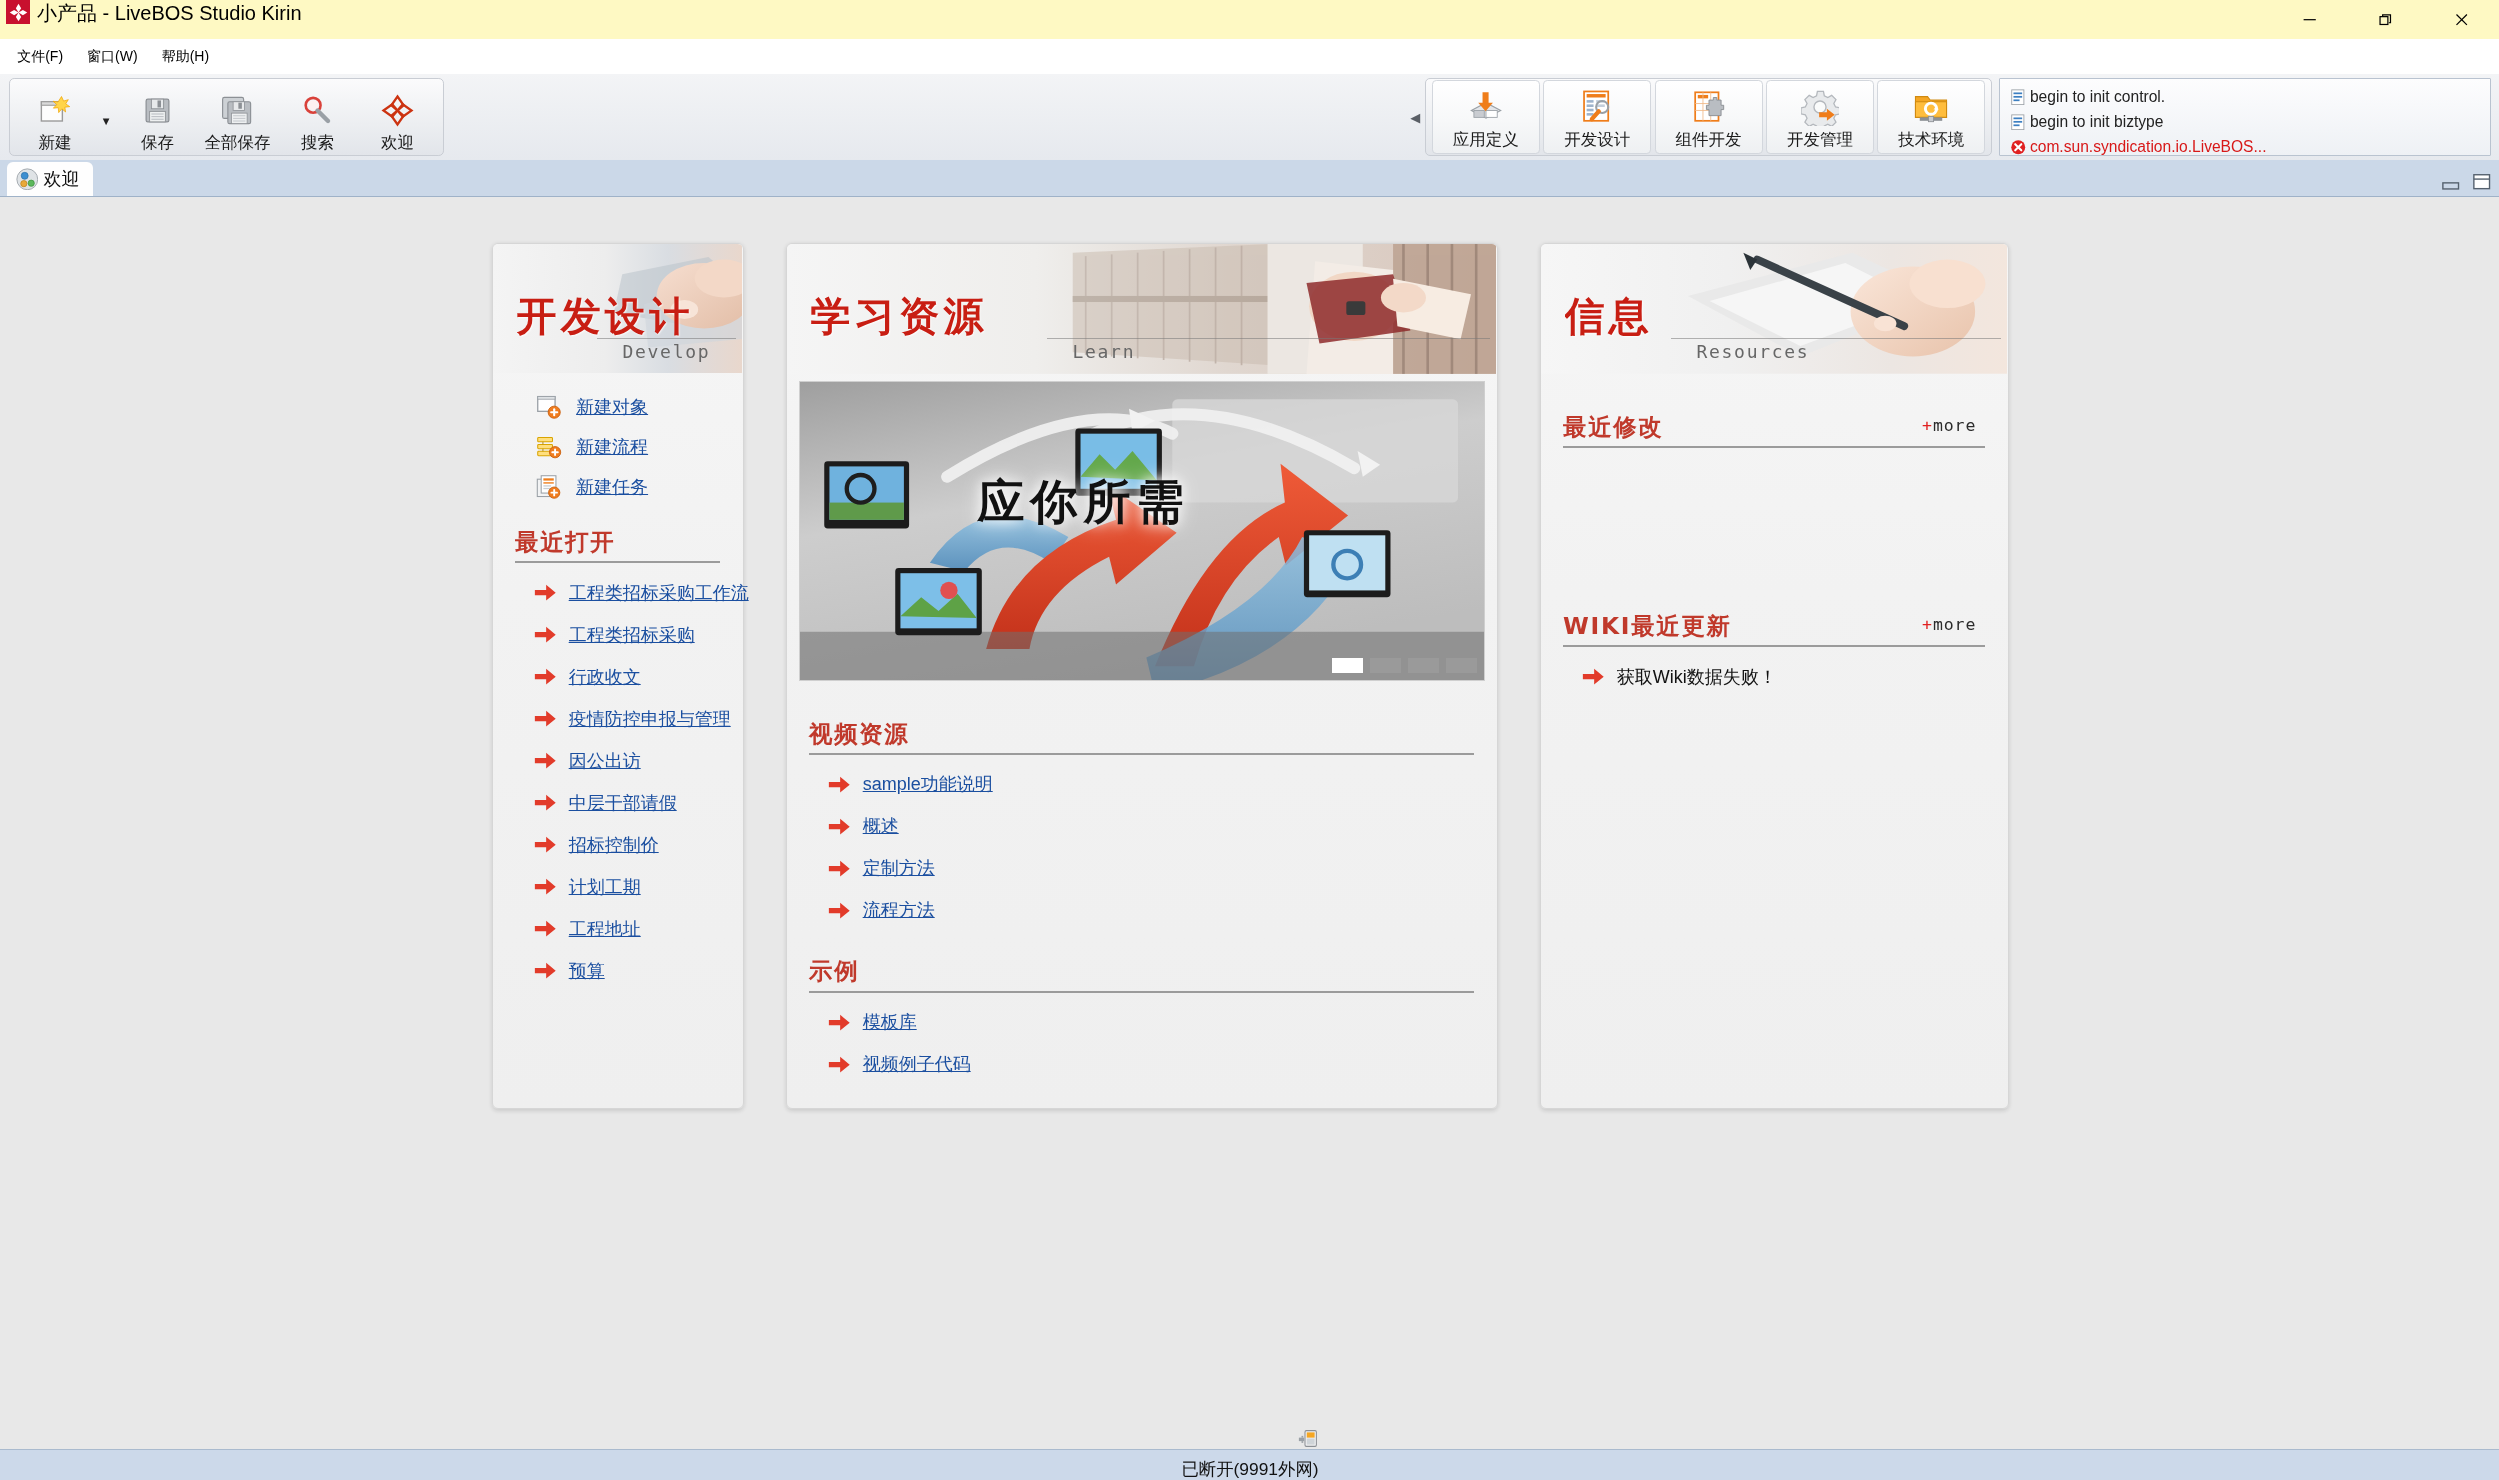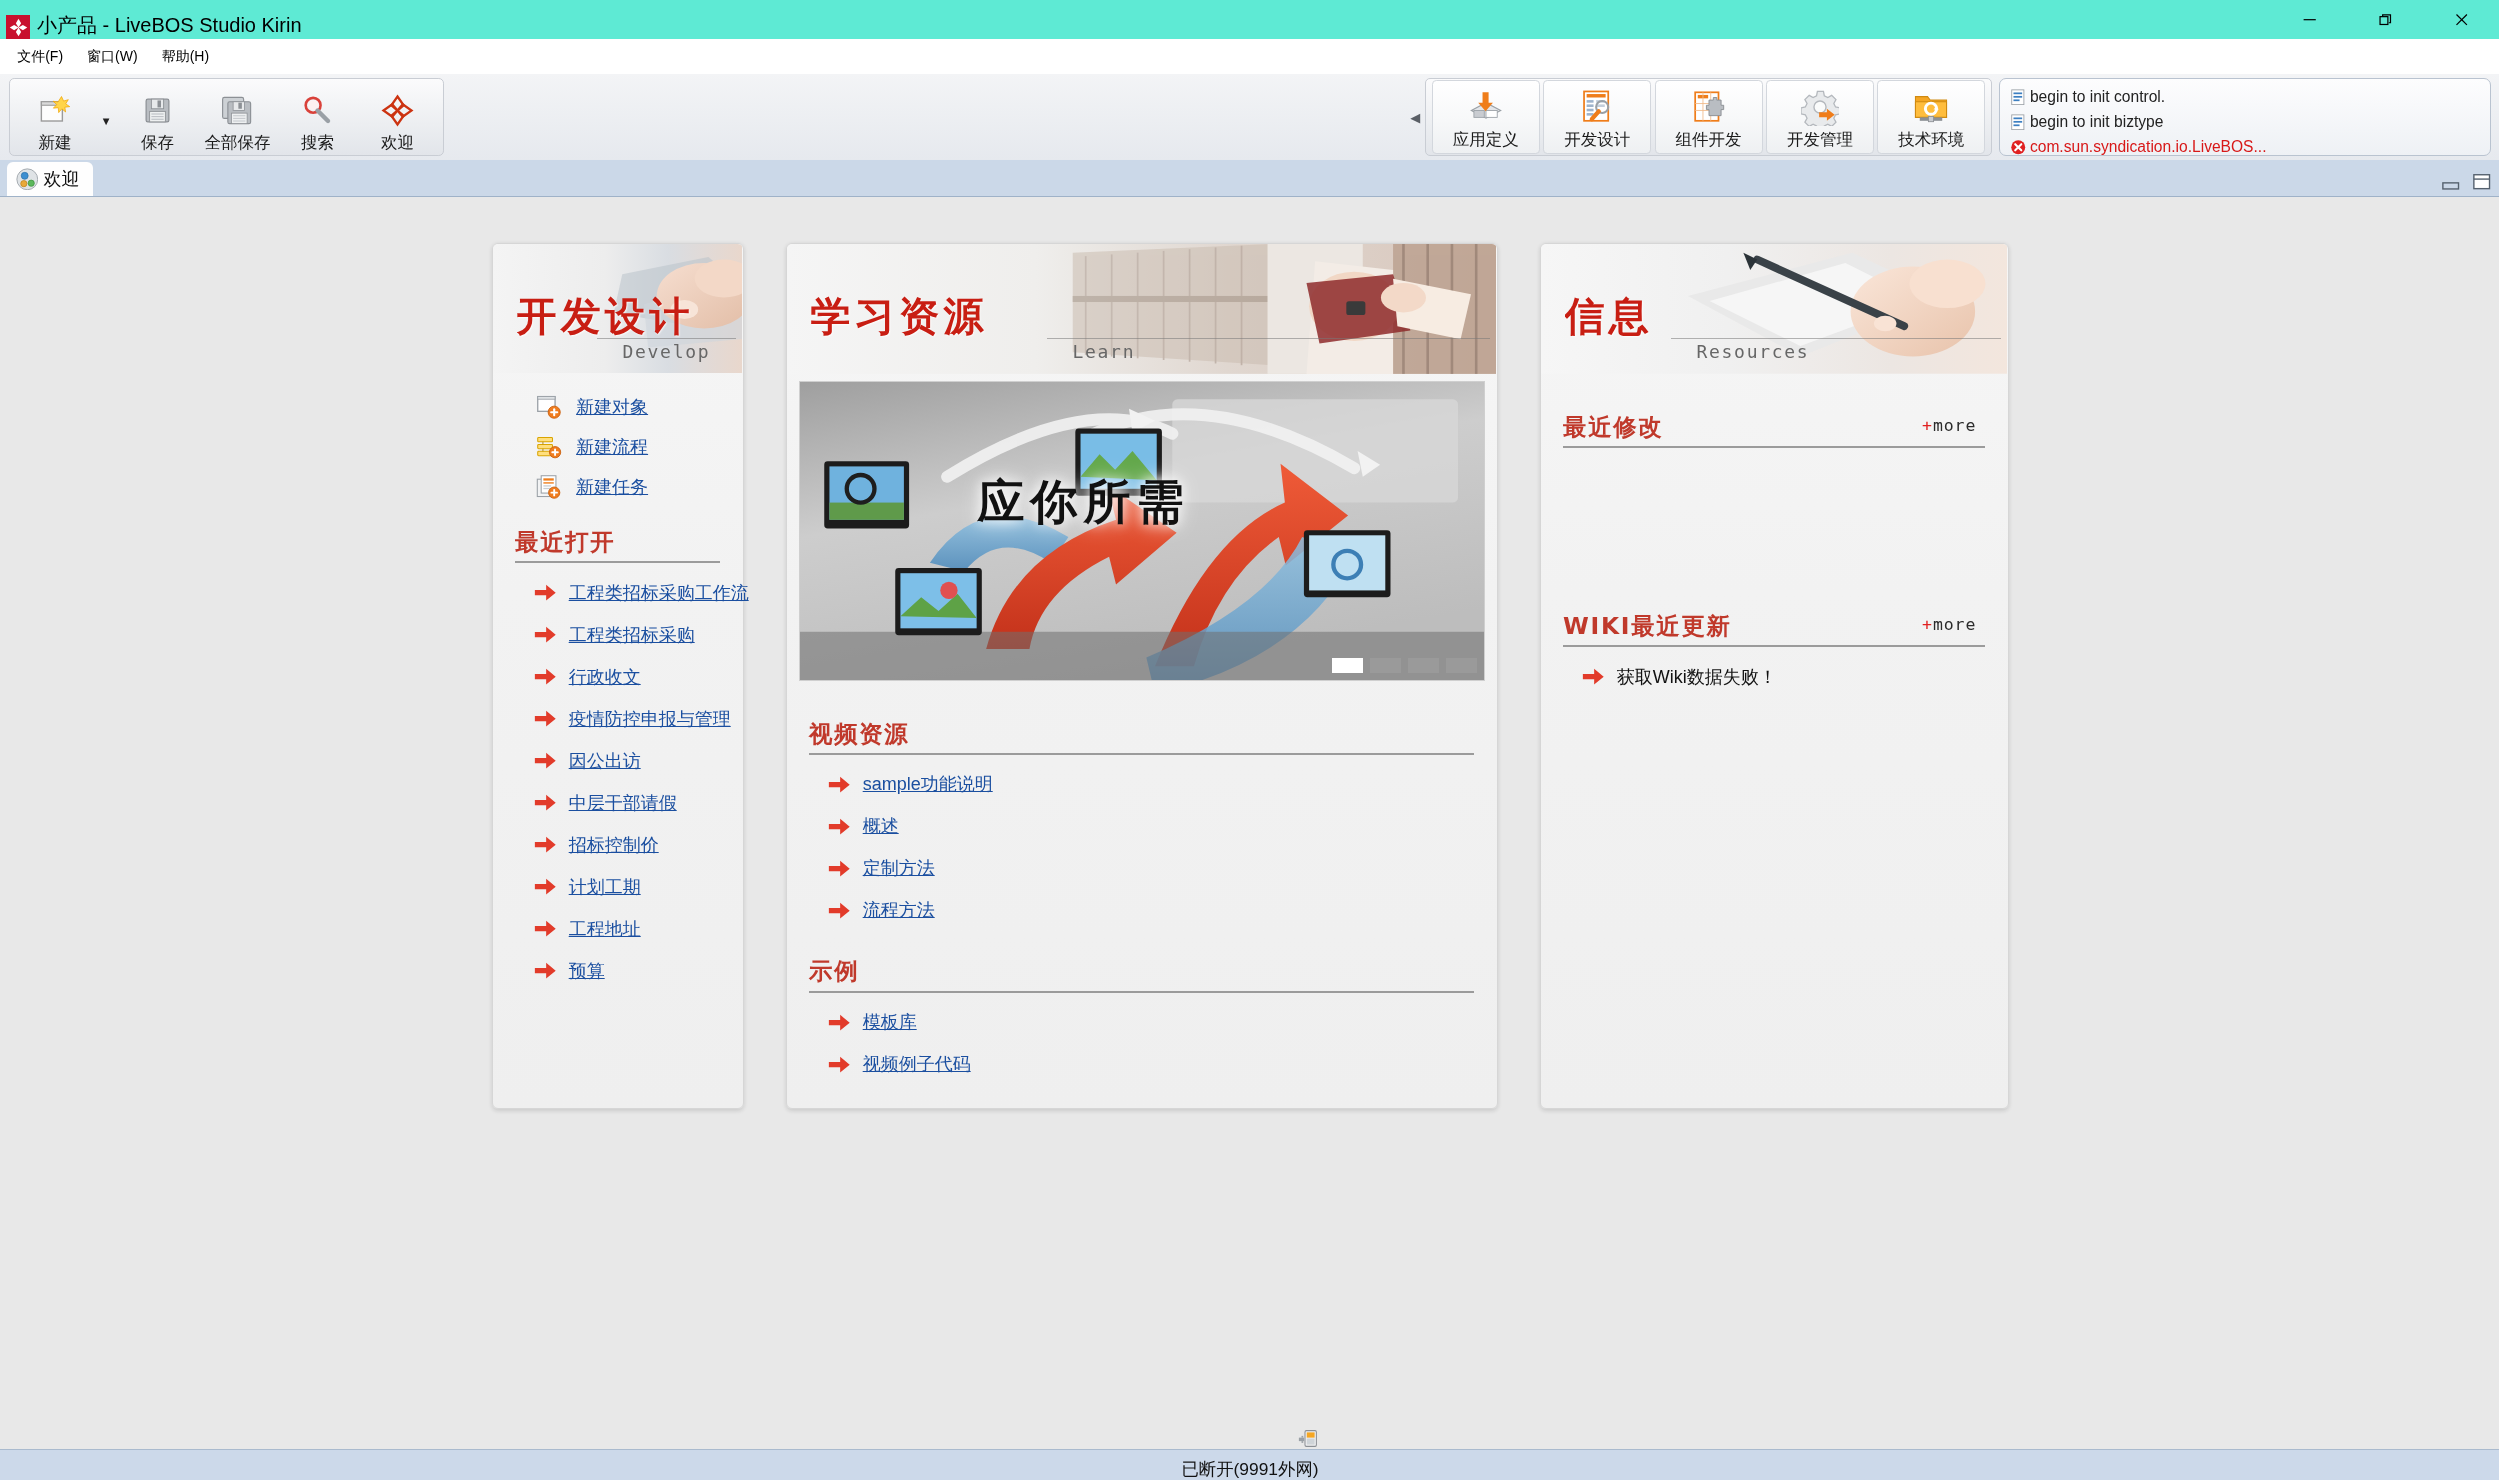--- a/index.html
+++ b/index.html
@@ -6,22 +6,22 @@
   html, body {
     width: 2500px; height: 1481px;
     font-family: "Liberation Sans", "DejaVu Sans", sans-serif;
     background: #ffffff;
     overflow: hidden;
   }
 
   
   .titlebar {
     height: 39px; width: 100%;
-    background: #5eead4;
-    display: flex; align-items: flex-end;
+    background: #fef9c3;
+    display: flex; align-items: flex-start;
     position: relative;
   }
   .app-logo {
     width: 24px; height: 24px; margin-left: 6px; margin-right: 7px;
     background: #c8102e;
     display: flex; align-items: center; justify-content: center;
     flex: none;
   }
   .app-logo svg { width: 21px; height: 21px; }
   .app-title { font-size: 20px; color: #000; white-space: nowrap; }
@@ -89,21 +89,21 @@
     border: 0.9px solid #d3d7dd; border-radius: 4.3px;
     display: flex; flex-direction: column; align-items: center;
     justify-content: flex-start; padding-top: 6px;
   }
   .tb-rbtn .tb-ico svg { width: 38px; height: 38px; }
   .tb-rbtn .tb-lbl { font-size: 16.5px; }
 
   
   .logpanel {
     width: 492px; margin: 4.3px 8.7px 4.3px 7px;
-    border: 0.9px solid #b9c3d0; border-radius: 7px;
+    border: 0.9px solid #b9c3d0; border-radius: 1px;
     background: linear-gradient(to bottom, #fdfdfe 0%, #eef1f5 100%);
     padding: 5.2px 7px; overflow: hidden;
   }
   .log-line { display: flex; align-items: center; height: 25px; }
   .log-ico { width: 22.6px; display: flex; align-items: center; justify-content: center; flex: none; }
   .log-ico svg { width: 16.5px; height: 16.5px; }
   .log-txt { font-size: 15.6px; color: #222; white-space: nowrap; overflow: hidden; }
   .log-txt.err { color: #d81818; }
 
   

